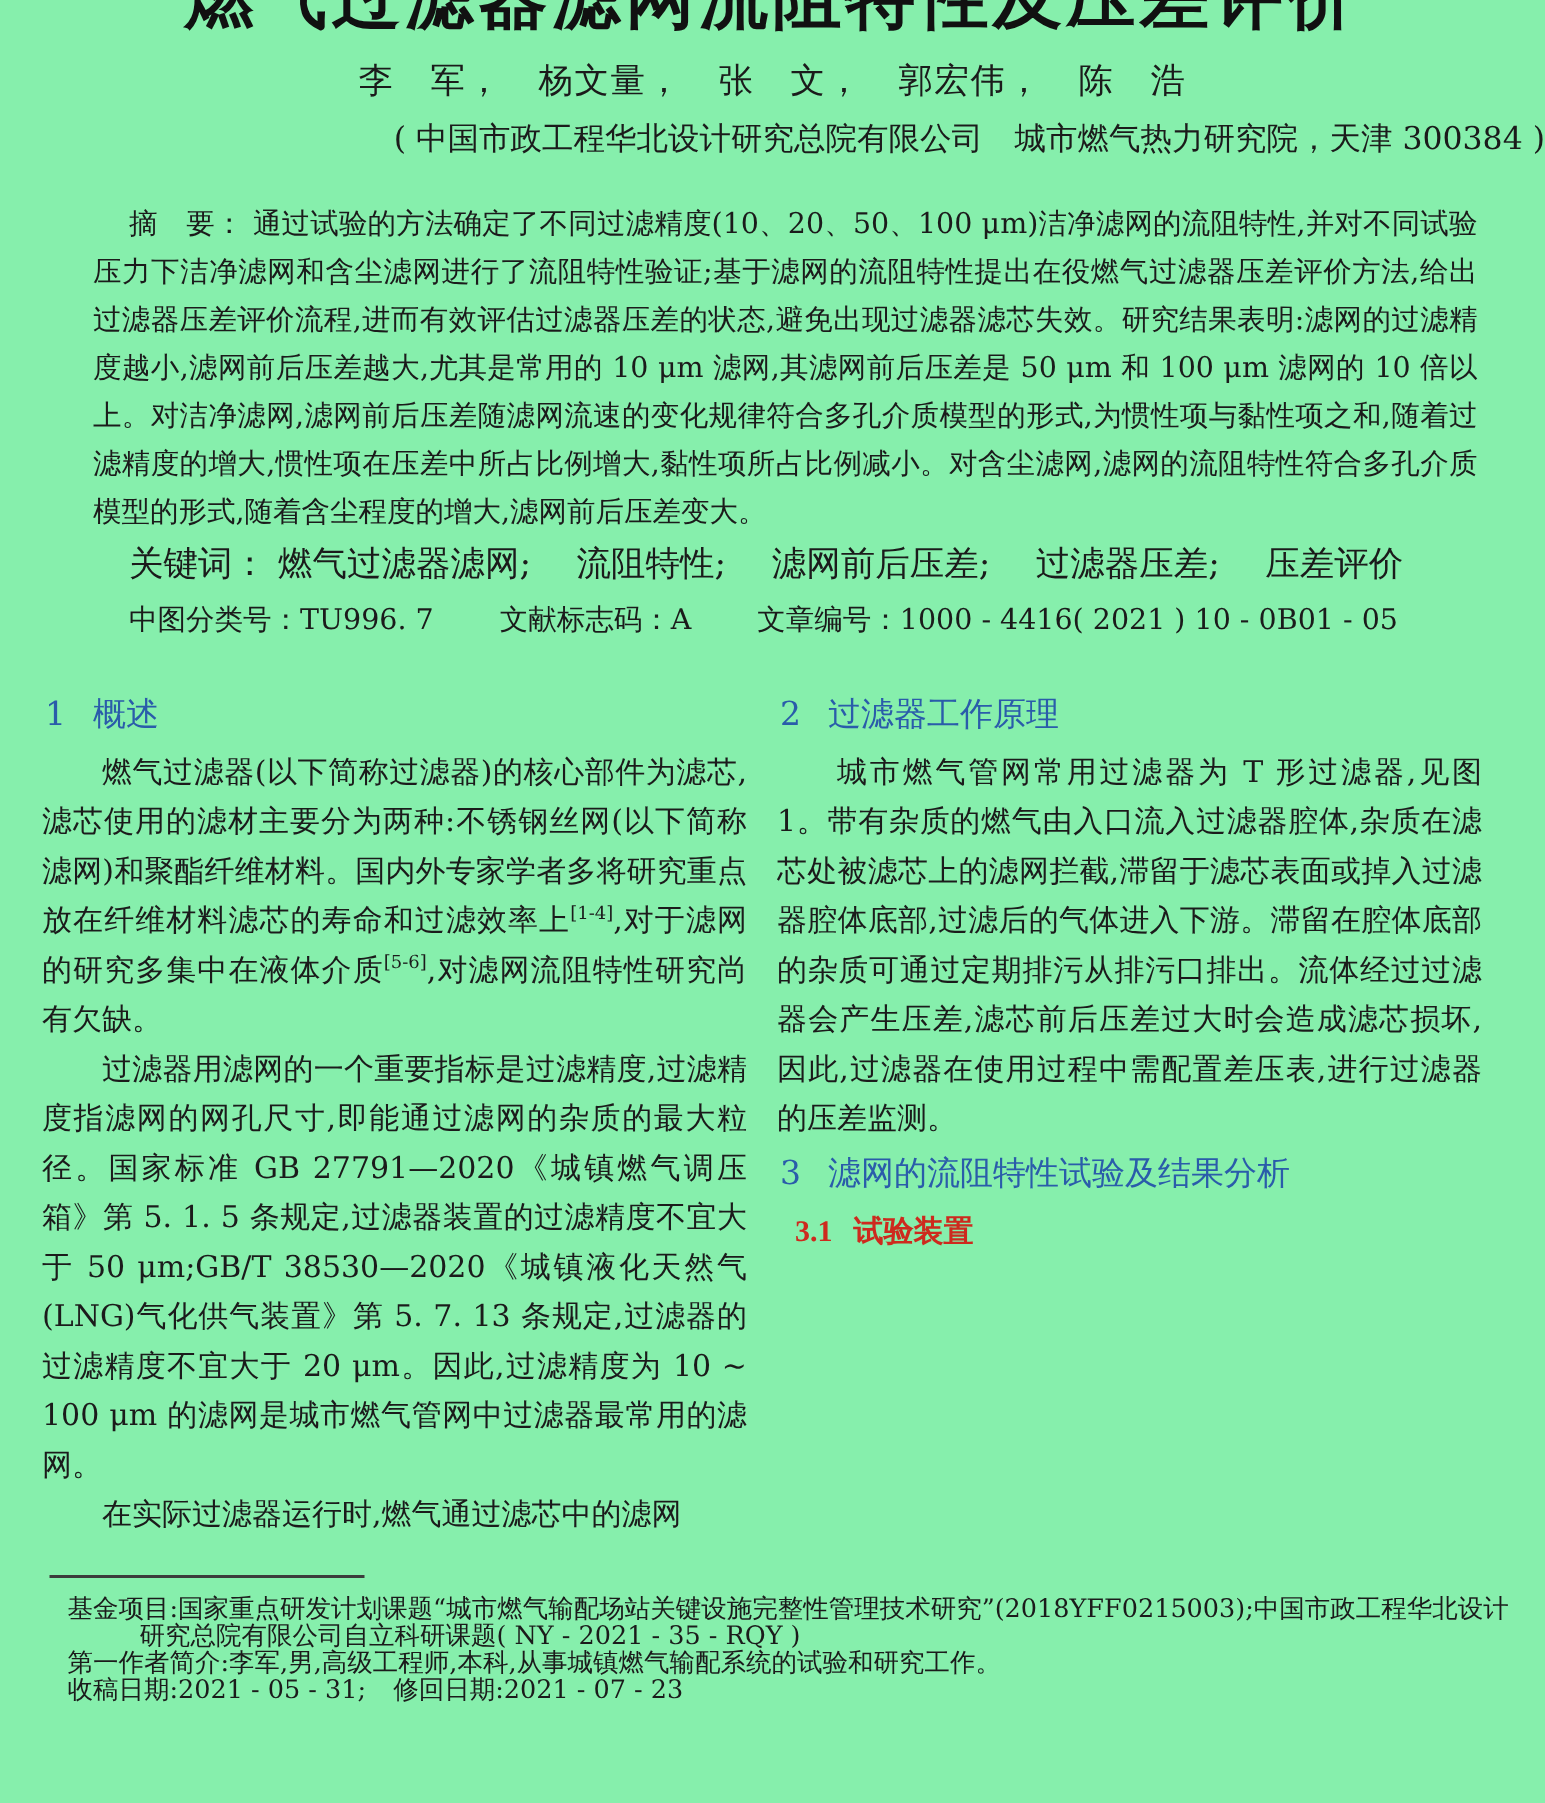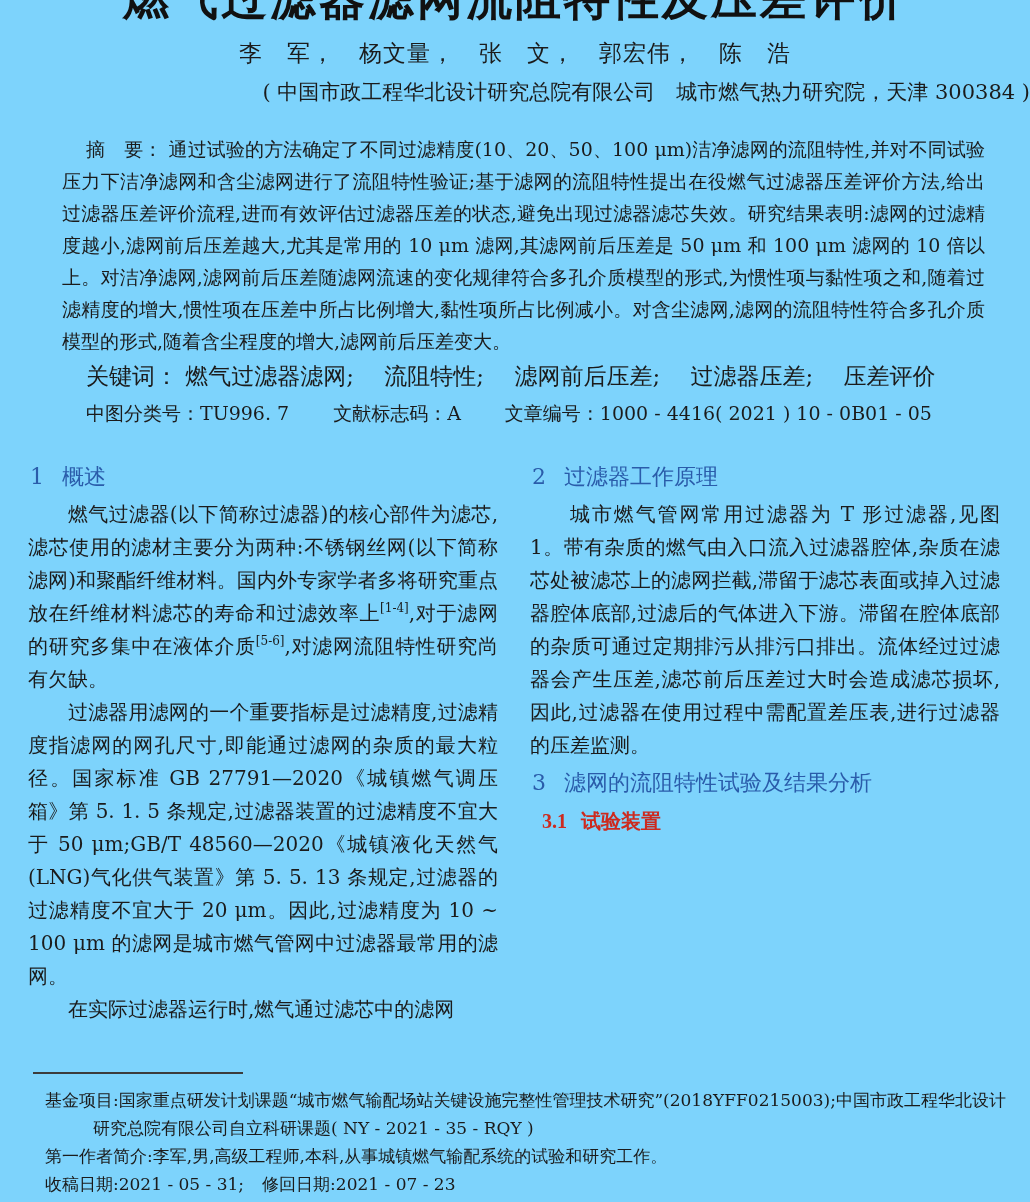--- a/index.html
+++ b/index.html
@@ -1,48 +1,48 @@
 <!DOCTYPE html>
 <html style="--blue: #2a5caa; --red: #cd2a1e;"><head>
 <meta charset="utf-8">
 <style>
   * { margin:0; padding:0; box-sizing:border-box; }
   html,body { background:#ffffff; }
   .page {
     position:relative; width:1030px; height:1202px; margin:0 auto;
-    background:#7dd3fc; overflow:hidden; color:#1b1b1b;
+    background:#86efac; overflow:hidden; color:#1b1b1b;
     font-family:"DejaVu Serif","Liberation Serif",serif;
   }
   .title {
     margin-top:-27px; line-height:50px; text-align:center; white-space:nowrap;
     font-size:46px; font-weight:700; letter-spacing:3px; color:#111;
   }
   .authors { margin-top:15px; text-align:center; font-size:23px; letter-spacing:1px; }
   .affiliation { margin-top:9px; text-align:right; font-size:21px; }
   .abstract {
     margin:27px 45px 0 62px; font-size:19px; line-height:32px;
     text-align:justify; text-justify:inter-ideograph;
   }
   .abstract .para { text-indent:24px; }
   .b-sans { font-weight:400; font-family:"DejaVu Sans","Liberation Sans",sans-serif; }
   .keywords { margin:3px 45px 0 62px; font-size:23px; line-height:32px; text-indent:24px; }
   .meta { margin:4px 45px 0 62px; font-size:19px; line-height:34px; text-indent:24px; }
   .meta .val { margin-right:44px; }
-  .columns { display:flex; gap:32px; margin:26px 30px 0 28px; }
+  .columns { display:flex; gap:20px; margin:26px 30px 0 28px; }
   .col { width:470px; font-size:20px; line-height:33px; text-align:justify; text-justify:inter-ideograph; }
   .col p.indent { text-indent:40px; }
   .h-blue { color:var(--blue,#2a5caa); font-size:22px; line-height:38px; margin:2px 0 2px 2px; font-weight:400; }
   .h-blue .h-num { margin-right:18px; }
   .h-red {
     color:var(--red,#cd2a1e); font-size:20px; line-height:34px; margin-left:12px;
     font-weight:700; font-family:Liberation Serif, serif;
   }
   .h-red .h-num { margin-right:14px; }
   sup.ref { font-size:12px; line-height:0; vertical-align:super; }
-  .footnotes { position:absolute; left:33px; top:1072px; width:980px; font-size:17px; line-height:28px; }
+  .footnotes { position:absolute; left:33px; top:1050px; width:980px; font-size:17px; line-height:18px; }
   .fn-sep { width:210px; border-top:2px solid #3c3c3c; margin-bottom:12px; }
   .fn { padding-left:12px; }
   .fn.hanging { padding-left:60px; text-indent:-48px; }
   .fn .gap { display:inline-block; width:18px; }
 </style>
 </head>
 <body>
 
 <div class="page">
 
@@ -66,21 +66,21 @@
 
   <div class="meta">
     <span class="b-sans">中图分类号：</span><span class="val">TU996. 7</span><span class="b-sans">文献标志码：</span><span class="val">A</span><span class="b-sans">文章编号：</span><span>1000 - 4416( 2021 ) 10 - 0B01 - 05</span>
   </div>
 
   <div class="columns">
 
     <div class="col">
       <h2 class="h-blue"><span class="h-num">1</span><span>概述</span></h2>
       <p class="indent"><span>燃气过滤器(以下简称过滤器)的核心部件为滤芯,滤芯使用的滤材主要分为两种:不锈钢丝网(以下简称滤网)和聚酯纤维材料。国内外专家学者多将研究重点放在纤维材料滤芯的寿命和过滤效率上</span><sup class="ref">[1-4]</sup><span>,对于滤网的研究多集中在液体介质</span><sup class="ref">[5-6]</sup><span>,对滤网流阻特性研究尚有欠缺。</span></p>
-      <p class="indent">过滤器用滤网的一个重要指标是过滤精度,过滤精度指滤网的网孔尺寸,即能通过滤网的杂质的最大粒径。国家标准 GB 27791—2020《城镇燃气调压箱》第 5. 1. 5 条规定,过滤器装置的过滤精度不宜大于 50 μm;GB/T 48560—2020《城镇液化天然气(LNG)气化供气装置》第 5. 5. 13 条规定,过滤器的过滤精度不宜大于 20 μm。因此,过滤精度为 10 ~ 100 μm 的滤网是城市燃气管网中过滤器最常用的滤网。</p>
+      <p class="indent">过滤器用滤网的一个重要指标是过滤精度,过滤精度指滤网的网孔尺寸,即能通过滤网的杂质的最大粒径。国家标准 GB 27791—2020《城镇燃气调压箱》第 5. 1. 5 条规定,过滤器装置的过滤精度不宜大于 50 μm;GB/T 38530—2020《城镇液化天然气(LNG)气化供气装置》第 5. 7. 13 条规定,过滤器的过滤精度不宜大于 20 μm。因此,过滤精度为 10 ~ 100 μm 的滤网是城市燃气管网中过滤器最常用的滤网。</p>
       <p class="indent">在实际过滤器运行时,燃气通过滤芯中的滤网</p>
     </div>
 
     <div class="col">
       <h2 class="h-blue"><span class="h-num">2</span><span>过滤器工作原理</span></h2>
       <p class="indent">城市燃气管网常用过滤器为 T 形过滤器,见图 1。带有杂质的燃气由入口流入过滤器腔体,杂质在滤芯处被滤芯上的滤网拦截,滞留于滤芯表面或掉入过滤器腔体底部,过滤后的气体进入下游。滞留在腔体底部的杂质可通过定期排污从排污口排出。流体经过过滤器会产生压差,滤芯前后压差过大时会造成滤芯损坏,因此,过滤器在使用过程中需配置差压表,进行过滤器的压差监测。</p>
       <h2 class="h-blue"><span class="h-num">3</span><span>滤网的流阻特性试验及结果分析</span></h2>
       <h3 class="h-red"><span class="h-num">3.1</span><span>试验装置</span></h3>
     </div>
 

